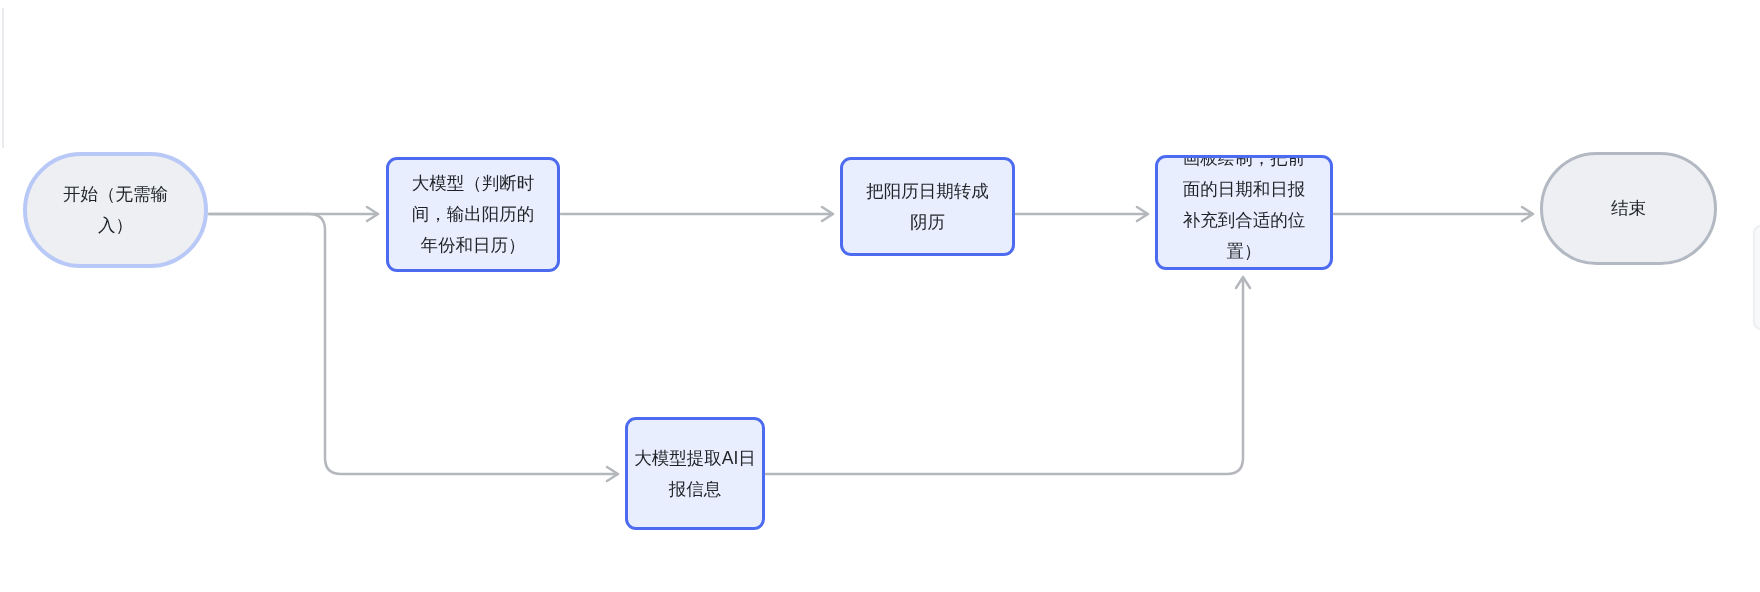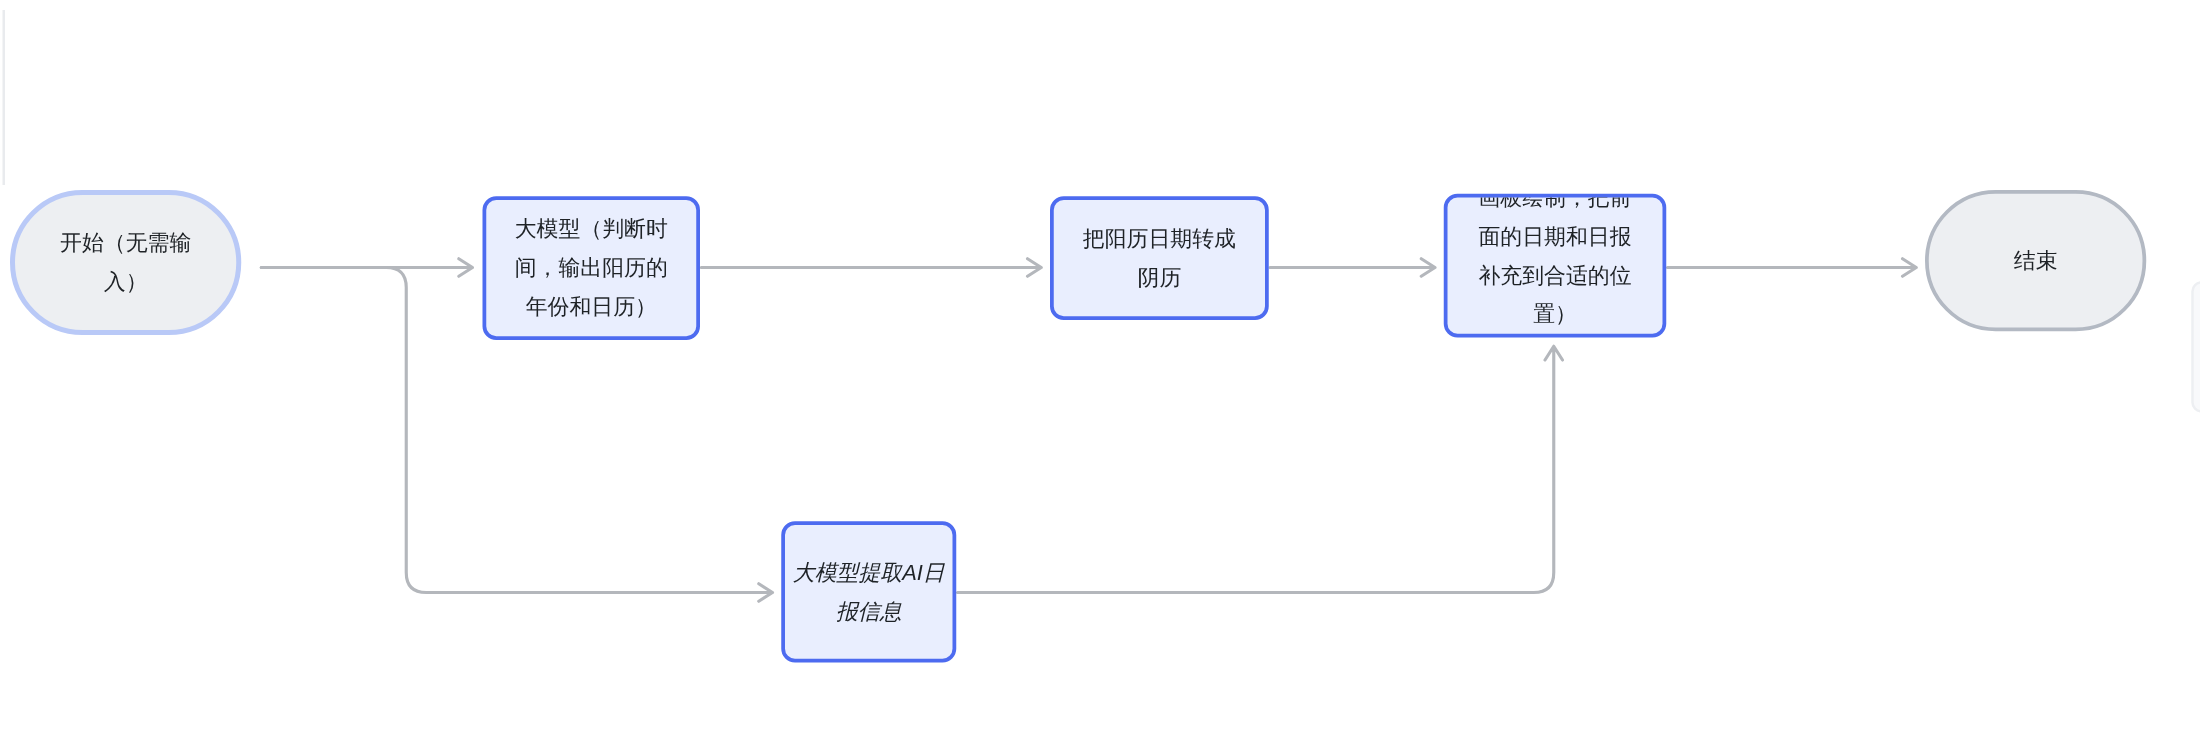--- a/index.html
+++ b/index.html
@@ -46,29 +46,29 @@
     border-radius:11px;
   }
   .terminal{
     background:var(--terminal-fill);
     border-radius:58px;
   }
   .start{border:4px solid var(--start-border);}
   .end{border:3px solid var(--end-border);}
 
   
-  #node-start{left:8px;top:152px;width:185px;height:116px;justify-content:center;}
+  #node-start{left:23px;top:152px;width:185px;height:116px;justify-content:center;}
   #node-llm-date{left:386px;top:157px;width:174px;height:115px;}
   #node-solar-to-lunar{left:840px;top:157px;width:175px;height:99px;}
   #node-canvas-draw{
     left:1155px;top:155px;width:178px;height:115px;
     align-items:flex-end;justify-content:center;
     padding-top:6px;overflow:hidden;
   }
-  #node-llm-extract{left:625px;top:417px;width:140px;height:113px;font-style:italic;}
+  #node-llm-extract{left:625px;top:417px;width:140px;height:113px;}
   #node-end{left:1540px;top:152px;width:177px;height:113px;}
 
   
   .left-edge-artifact{
     position:absolute;left:2px;top:8px;width:2px;height:140px;
     background:#e9ebee;
   }
   .right-edge-artifact{
     position:absolute;left:1753px;top:225px;width:16px;height:105px;
     background:#f8f9fb;border:2px solid #edeff2;border-radius:10px;

